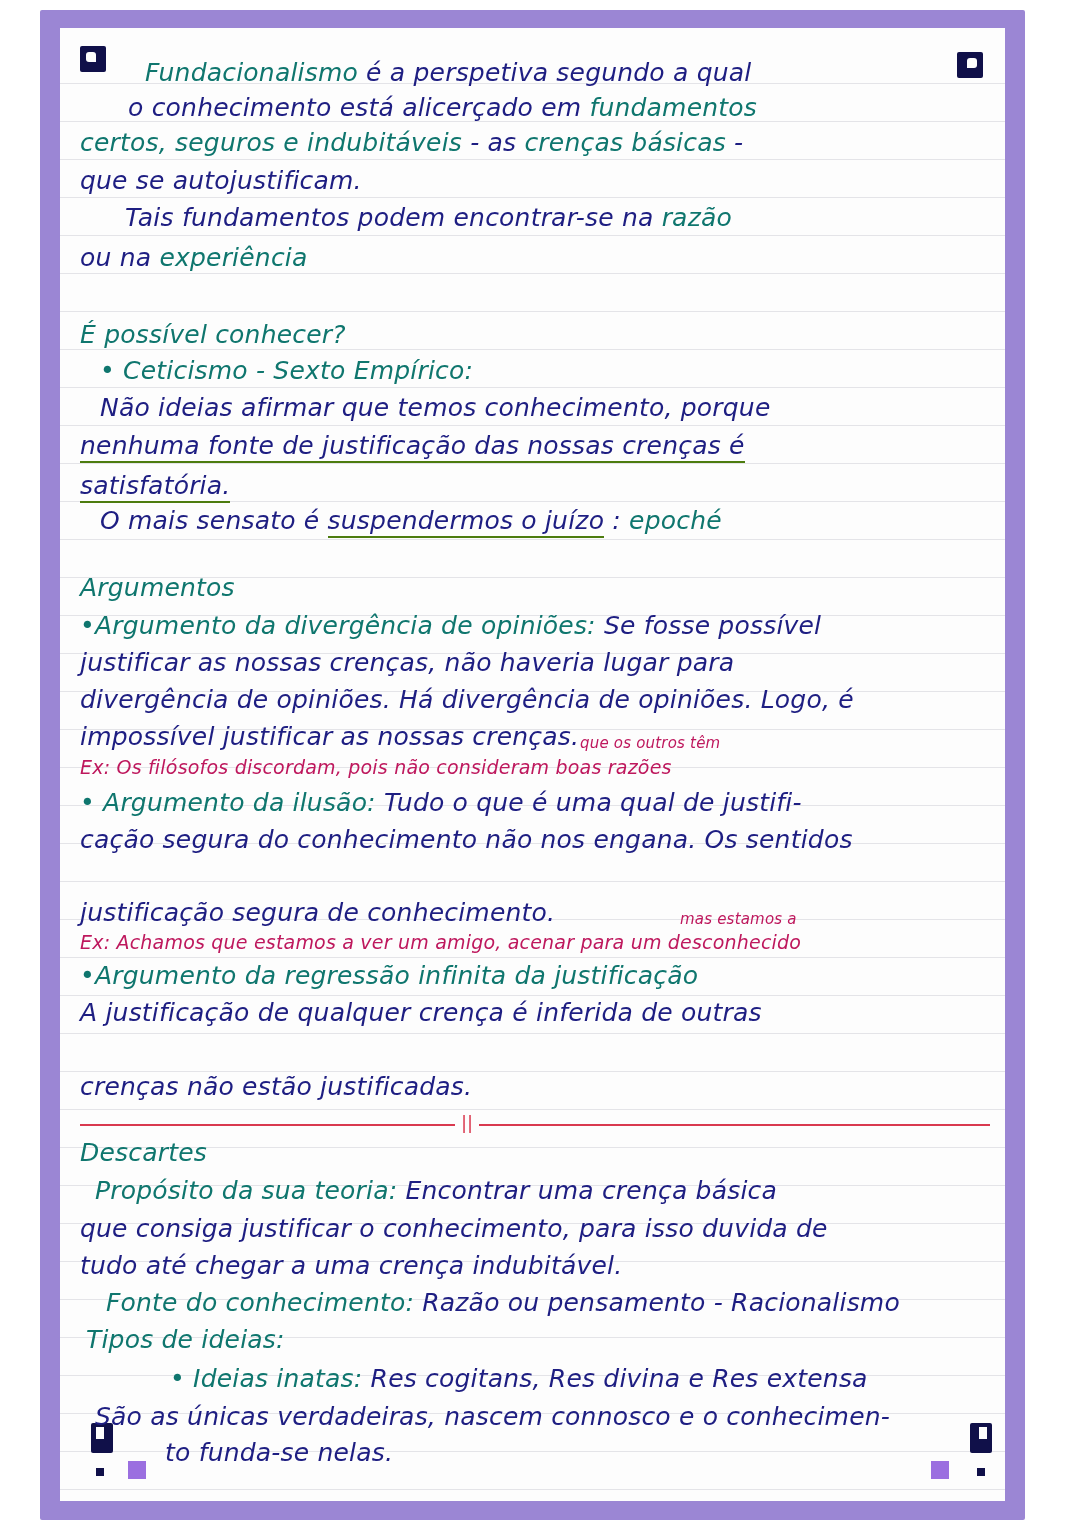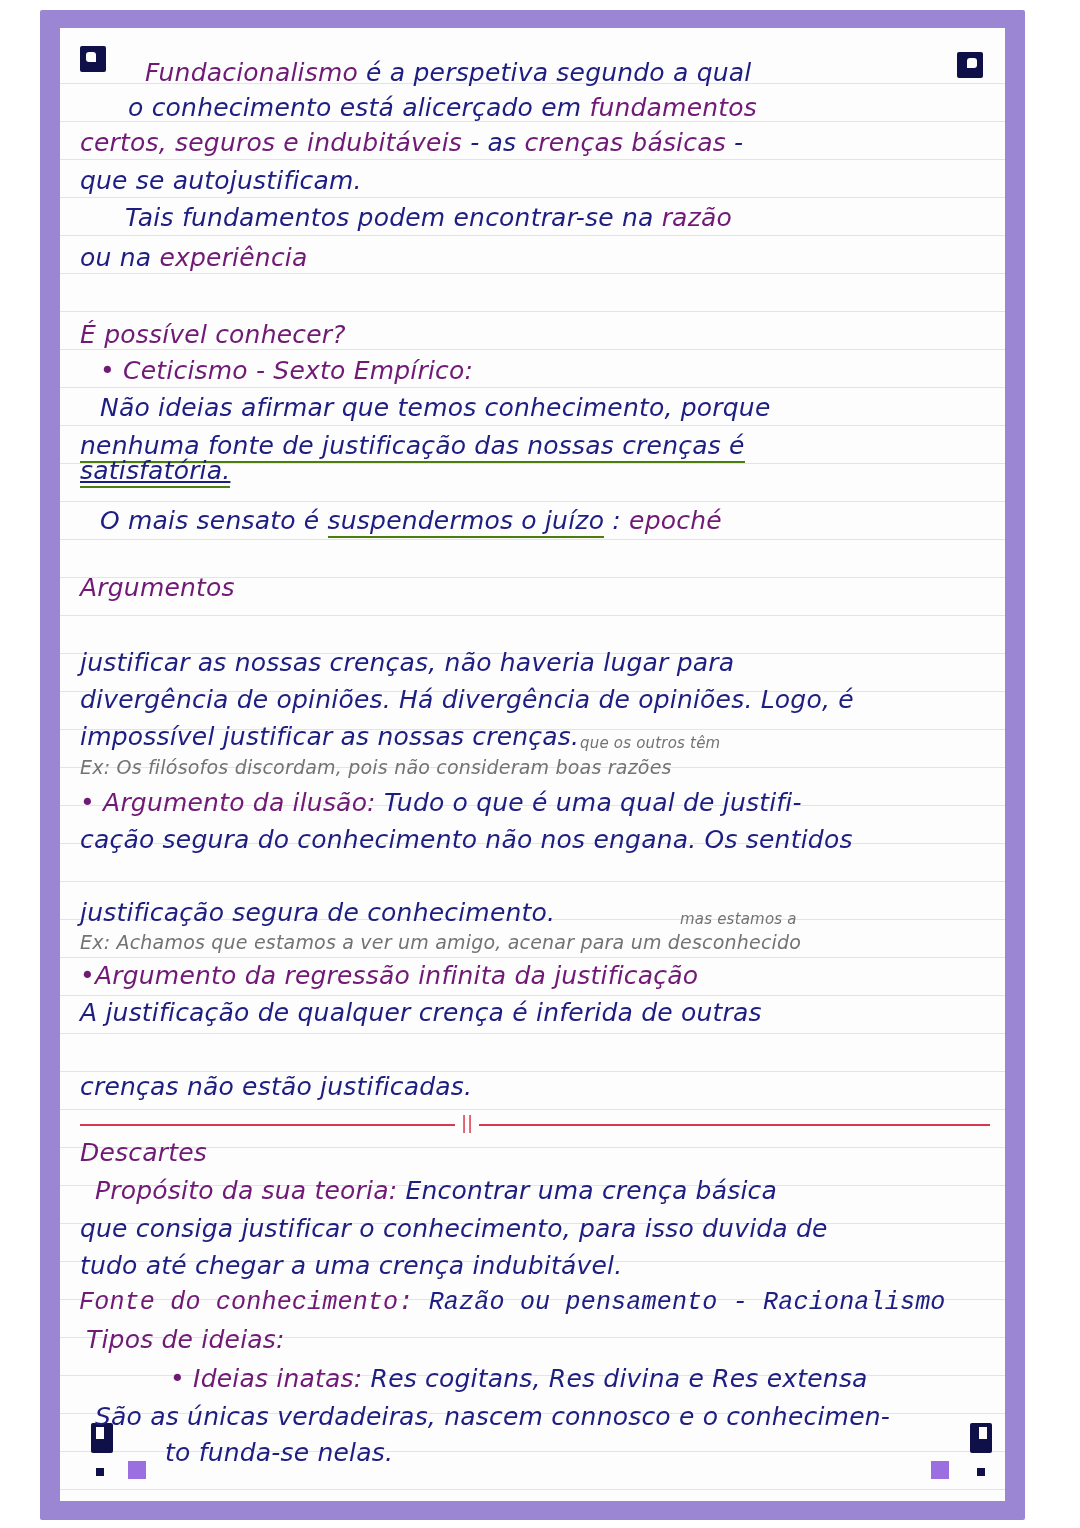--- a/index.html
+++ b/index.html
@@ -60,22 +60,22 @@
   .line {
     position: absolute;
     left: 20px;
     white-space: nowrap;
     font-family: "DejaVu Sans", sans-serif;
     font-size: 25px;
     color: #1e1e82;
     letter-spacing: 0.2px;
     font-style: italic;
   }
-  .red { color: #701a75; }
-  .gray { color: #737373; font-size: 19px; }
+  .red { color: #0f766e; }
+  .gray { color: #be185d; font-size: 19px; }
   .u { border-bottom: 2px solid #4d7c0f; padding-bottom: 1px; }
   .divider {
     position: absolute; left: 20px; right: 15px; top: 1096px;
     height: 2px; background: #d9394f;
   }
   .divider-mark {
     position: absolute; left: 395px; top: 1084px;
     color: #d9394f; font-size: 18px; background: #fdfdfd; padding: 0 6px;
   }
 </style>
@@ -109,26 +109,29 @@
     <span>Tais fundamentos podem encontrar-se na </span><span class="red">razão</span>
   </div>
   <div class="line" style="top:215px;">
     <span>ou na </span><span class="red">experiência</span>
   </div>
 
   <div class="line red" style="top:292px;">É possível conhecer?</div>
   <div class="line red" style="top:328px; left:40px;">• Ceticismo - Sexto Empírico:</div>
   <div class="line" style="top:365px; left:40px;">Não ideias afirmar que temos conhecimento, porque</div>
   <div class="line" style="top:403px;"><span class="u">nenhuma fonte de justificação das nossas crenças é</span></div>
-  <div class="line" style="top:428px;text-decoration:underline;"><span class="u">satisfatória.</span></div>
+  <div class="line" style="top:443px;"><span class="u">satisfatória.</span></div>
   <div class="line" style="top:478px; left:40px;">
     <span>O mais sensato é </span><span class="u">suspendermos o juízo</span><span> : </span><span class="red">epoché</span>
   </div>
 
   <div class="line red" style="top:545px;">Argumentos</div>
+  <div class="line" style="top:583px;">
+    <span class="red">•Argumento da divergência de opiniões:</span><span> Se fosse possível</span>
+  </div>
   <div class="line" style="top:620px;">justificar as nossas crenças, não haveria lugar para</div>
   <div class="line" style="top:657px;">divergência de opiniões. Há divergência de opiniões. Logo, é</div>
   <div class="line" style="top:694px;">impossível justificar as nossas crenças.</div>
   <div class="line gray" style="top:706px; left:520px; font-size:15px;">que os outros têm</div>
   <div class="line gray" style="top:728px;">Ex: Os filósofos discordam, pois não consideram boas razões</div>
 
   <div class="line" style="top:760px;">
     <span class="red">• Argumento da ilusão:</span><span> Tudo o que é uma qual de justifi-</span>
   </div>
   <div class="line" style="top:797px;">cação segura do conhecimento não nos engana. Os sentidos</div>
@@ -142,21 +145,21 @@
 
   <div class="divider"></div>
   <div class="divider-mark">||</div>
 
   <div class="line red" style="top:1110px;">Descartes</div>
   <div class="line" style="top:1186px;">que consiga justificar o conhecimento, para isso duvida de</div>
   <div class="line" style="top:1148px; left:35px;">
     <span class="red">Propósito da sua teoria:</span><span> Encontrar uma crença básica</span>
   </div>
   <div class="line" style="top:1223px;">tudo até chegar a uma crença indubitável.</div>
-  <div class="line" style="top:1260px; left:19px;font-family:Liberation Mono, monospace;">
+  <div class="line" style="top:1260px; left:46px;">
     <span class="red">Fonte do conhecimento:</span><span> Razão ou pensamento - Racionalismo</span>
   </div>
   <div class="line red" style="top:1297px; left:26px;">Tipos de ideias:</div>
   <div class="line" style="top:1336px; left:110px;">
     <span class="red">• Ideias inatas:</span><span> Res cogitans, Res divina e Res extensa</span>
   </div>
   <div class="line" style="top:1374px; left:35px;">São as únicas verdadeiras, nascem connosco e o conhecimen-</div>
   <div class="line" style="top:1410px; left:105px;">to funda-se nelas.</div>
 </div>
 

